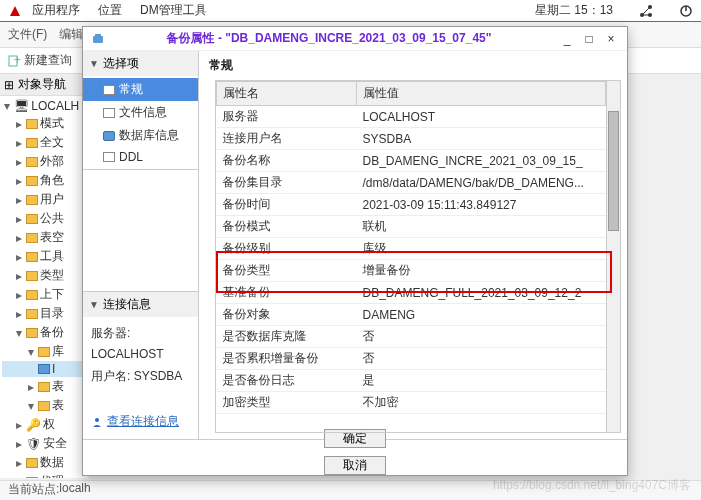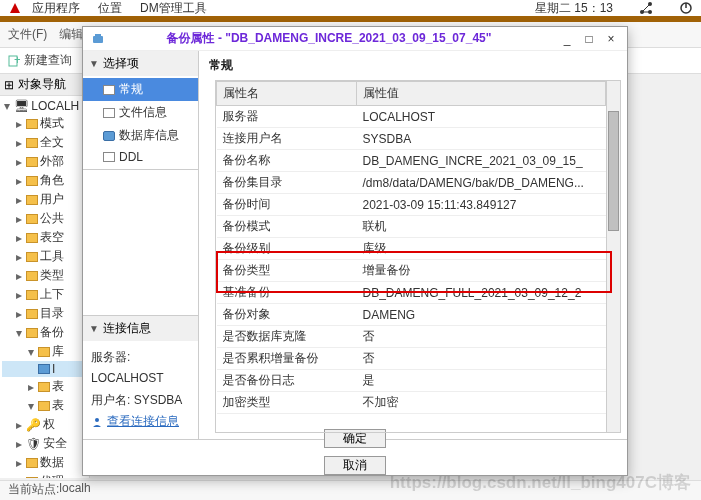--- a/index.html
+++ b/index.html
@@ -1,18 +1,18 @@
 <!DOCTYPE html>
 <html><head>
 <meta charset="utf-8">
 <style>
 * { box-sizing: border-box; margin: 0; padding: 0; font-family: "Microsoft YaHei", sans-serif; font-size: 12px; }
 body { background: #f0f0f0; width: 701px; height: 500px; overflow: hidden; position: relative; }
 
-.top-menubar { height: 22px; background: #fff; display: flex; align-items: center; padding: 0 8px; border-bottom: 6px solid #a16207; }
+.top-menubar { height: 22px; background: #fff; display: flex; align-items: center; padding: 0 8px; border-bottom: 1px solid #a16207; }
 .top-menubar .logo { color: #c00; font-weight: bold; margin-right: 10px; }
 .top-menubar .mitem { margin-right: 18px; color: #333; }
 .top-menubar .right { margin-left: auto; color: #333; display: flex; align-items: center; gap: 26px; }
 .top-menubar .right .icon { width: 14px; height: 14px; }
 
 .app-toolbar { height: 26px; background: #f7f7f7; border-bottom: 1px solid #ddd; display: flex; align-items: center; padding: 0 8px; color: #555; }
 .app-toolbar .tbitem { margin-right: 12px; }
 
 .secondary-bar { height: 26px; background: #fff; border-bottom: 1px solid #ddd; display: flex; align-items: center; padding: 0 8px; color: #444; }
 .secondary-bar .tbitem { margin-right: 12px; display: flex; align-items: center; gap: 4px; }
@@ -25,41 +25,41 @@
 .tree-item { display: flex; align-items: center; gap: 2px; padding: 1px 0; color: #333; white-space: nowrap; }
 .tree-item .arrow { width: 10px; display: inline-block; text-align: center; color: #666; }
 .tree-item .folder { width: 12px; height: 10px; background: #f5c04a; border: 1px solid #c9932a; display: inline-block; }
 .tree-item.sel { background: #cde6f7; }
 .indent1 { padding-left: 12px; }
 .indent2 { padding-left: 24px; }
 .indent3 { padding-left: 36px; }
 
 .statusbar { height: 20px; background: #f7f7f7; border-top: 1px solid #ddd; display: flex; align-items: flex-start; padding: 0 8px; color: #555; position: absolute; bottom: 0; left: 0; right: 0; }
 
-.watermark { position: absolute; bottom: 6px; right: 10px; color: rgba(0,0,0,0.15); font-size: 17px; pointer-events: none; font-weight: bold; }
+.watermark { position: absolute; bottom: 6px; right: 10px; color: rgba(0,0,0,0.15); font-size: 12px; pointer-events: none; }
 
 .dialog { position: absolute; left: 82px; top: 26px; width: 546px; height: 450px; background: #fff; border: 1px solid #999; box-shadow: 0 4px 12px rgba(0,0,0,0.3); display: flex; flex-direction: column; }
 .dialog-titlebar { height: 24px; display: flex; align-items: center; padding: 0 8px; background: #fff; border-bottom: 1px solid #eee; }
 .dialog-titlebar .title { flex: 1; text-align: center; font-weight: bold; color: #6d28d9; }
 .dialog-titlebar .winbtn { width: 16px; height: 14px; margin-left: 6px; display: flex; align-items: center; justify-content: center; color: #333; cursor: pointer; }
 
 .dialog-body { flex: 1; display: flex; overflow: hidden; }
 .dialog-sidebar { width: 116px; border-right: 1px solid #ccc; display: flex; flex-direction: column; }
 .side-section { border-bottom: 1px solid #ccc; }
 .side-header { background: #f0f0f0; padding: 4px 6px; display: flex; align-items: center; gap: 4px; font-weight: normal; }
 .side-header .arrow { font-size: 10px; color: #555; }
 .side-list { padding: 2px 0; }
 .side-item { padding: 3px 6px 3px 20px; display: flex; align-items: center; gap: 4px; color: #333; }
 .side-item.active { background: #4a8adf; color: #fff; }
 .side-item .icon { width: 12px; height: 10px; }
 .side-item .doc-icon { background: #fff; border: 1px solid #888; }
 .side-item .db-icon { background: #5b9bd5; border: 1px solid #3a6ea5; border-radius: 2px; }
 .side-item .doc-icon2 { background: #fff; border: 1px solid #888; }
 .conn-info { padding: 6px 8px; color: #333; line-height: 1.8; }
-.conn-info .link { color: #2a6abf; text-decoration: underline; display: flex; align-items: center; gap: 4px; }
+.conn-info .link { color: #2a6abf; text-decoration: underline; display: flex; align-items: center; gap: 4px; margin-top: 24px; }
 .conn-info .link-icon { width: 12px; height: 12px; }
 
 .dialog-content { flex: 1; display: flex; flex-direction: column; }
 .content-title { padding: 6px 10px; font-weight: bold; color: #222; }
 .prop-table-wrap { flex: 1; overflow: hidden; margin: 0 6px 6px 16px; border: 1px solid #ccc; position: relative; display: flex; }
 .prop-table { flex: 1; overflow-y: auto; }
 .prop-table table { width: 100%; border-collapse: collapse; }
 .prop-table th { text-align: left; padding: 3px 6px; background: #f0f0f0; border: 1px solid #ccc; font-weight: normal; color: #333; }
 .prop-table td { padding: 2px 6px; border-bottom: 1px solid #eee; color: #333; white-space: nowrap; overflow: hidden; text-overflow: ellipsis; max-width: 200px; }
 .prop-table td.name-col { width: 140px; }

